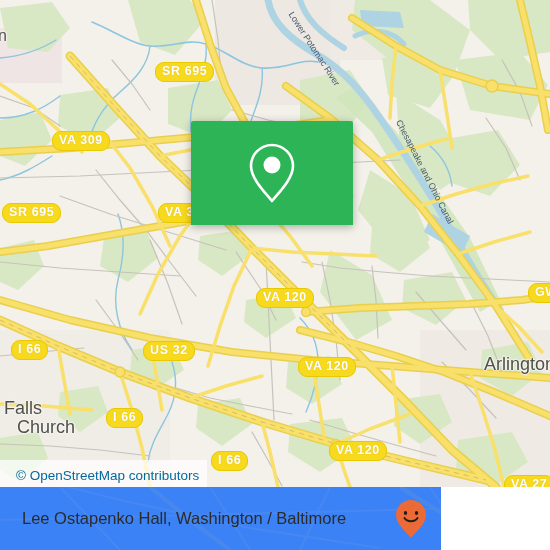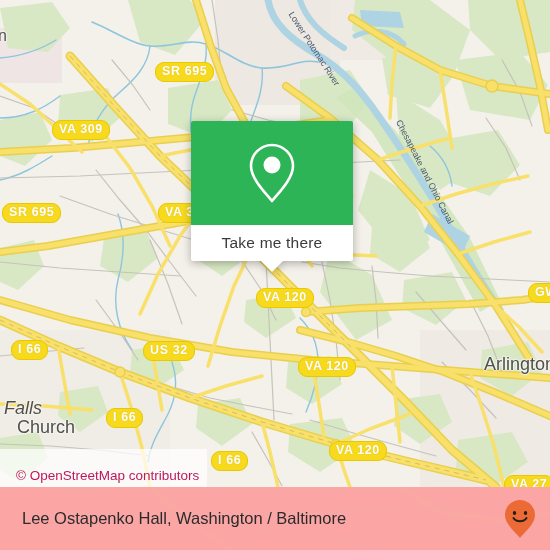--- a/index.html
+++ b/index.html
@@ -47,23 +47,23 @@
     color:#4a5a72;
     font-size:9px;
     white-space:nowrap;
     transform-origin:0 0;
   }
 
   
   .attribution{
     position:absolute;left:0;bottom:0;
     height:22px;line-height:22px;
-    padding:16px 8px 0 16px;
+    padding:5px 8px 0 16px;
     background:rgba(255,255,255,.72);
-    color:#be185d;
+    color:#0369a1;
     font-size:13.5px;
     white-space:nowrap;
   }
 
   
   .popup{
     position:absolute;left:191px;top:121px;width:162px;
     filter:drop-shadow(0 2px 4px rgba(0,0,0,.30));
   }
   .popup-head{
@@ -85,22 +85,22 @@
   .popup-tail{
     position:absolute;left:50%;bottom:-11px;margin-left:-11px;
     width:0;height:0;
     border-left:11px solid transparent;
     border-right:11px solid transparent;
     border-top:11px solid #ffffff;
   }
 
   
   .footer{
-    position:absolute;left:0;top:487px;width:550px;height:63px;
-    background:#fca5a5;overflow:hidden;
+    position:absolute;left:0;top:487px;width:441px;height:63px;
+    background:#3b82f6;overflow:hidden;
   }
   .footer-map-ghost{position:absolute;left:0;top:-487px;width:550px;height:550px;opacity:.08;}
   .footer-inner{
     position:relative;width:100%;height:100%;
     display:flex;align-items:center;justify-content:space-between;
     padding:0 14px 0 22px;box-sizing:border-box;
   }
   .footer-title{color:#2b2b2b;font-size:16.5px;white-space:nowrap;}
   .brand{display:flex;align-items:center;gap:2px;}
   .brand-word{
@@ -295,51 +295,47 @@
       </g>
     </svg>
 
     <div class="water-label" style="left:295px;top:10px;transform:rotate(57deg);">
       <span>Lower Potomac River</span>
     </div>
     <div class="water-label" style="left:403px;top:118px;transform:rotate(63deg);">
       <span>Chesapeake and Ohio Canal</span>
     </div>
 
-    <div class="place" style="left:4px;top:399px;font-style:italic;">Falls</div>
+    <div class="place" style="left:4px;top:399px;">Falls</div>
     <div class="place" style="left:1px;top:418px;padding-left:16px;">Church</div>
     <div class="place" style="left:484px;top:355px;">Arlington</div>
     <div class="place" style="left:-2px;top:26px;font-size:16px;">n</div>
 
     <div class="shield" style="left:155px;top:62px;">SR 695</div>
-    <div class="shield" style="left:52px;top:120px;">VA 309</div>
+    <div class="shield" style="left:52px;top:131px;">VA 309</div>
     <div class="shield" style="left:2px;top:203px;">SR 695</div>
     <div class="shield" style="left:158px;top:203px;">VA 3</div>
     <div class="shield" style="left:256px;top:288px;">VA 120</div>
     <div class="shield" style="left:528px;top:283px;">GWMP</div>
     <div class="shield" style="left:11px;top:340px;">I 66</div>
     <div class="shield" style="left:143px;top:341px;">US 32</div>
     <div class="shield" style="left:298px;top:357px;">VA 120</div>
     <div class="shield" style="left:106px;top:408px;">I 66</div>
     <div class="shield" style="left:211px;top:451px;">I 66</div>
     <div class="shield" style="left:329px;top:441px;">VA 120</div>
     <div class="shield" style="left:504px;top:475px;">VA 27</div>
 
     <div class="attribution">© OpenStreetMap contributors</div>
 
     <div class="popup">
       <div class="popup-head">
         <svg width="52" height="64" viewBox="0 0 52 64">
           <path d="M26 4 C14.4 4 5 13.4 5 25 C5 38 20 52.5 26 60 C32 52.5 47 38 47 25 C47 13.4 37.6 4 26 4 Z" fill="none" stroke="#ffffff" stroke-width="2.6" stroke-linejoin="round"></path>
           <circle cx="26" cy="24" r="8.5" fill="#ffffff"></circle>
         </svg>
-      </div>
-      <div class="popup-foot">
-        <span>Take me there</span>
-        <div class="popup-tail"></div>
       </div>
     </div>
   </div>
 
   <div class="footer">
     <svg class="footer-map-ghost" viewBox="0 0 550 550" preserveAspectRatio="none">
       <g stroke="#c9c5bd" fill="none" stroke-width="2">
         <path d="M0 470 L120 500 L250 528 L380 548"></path>
         <path d="M60 487 L120 550"></path>
         <path d="M210 487 L250 550"></path>

